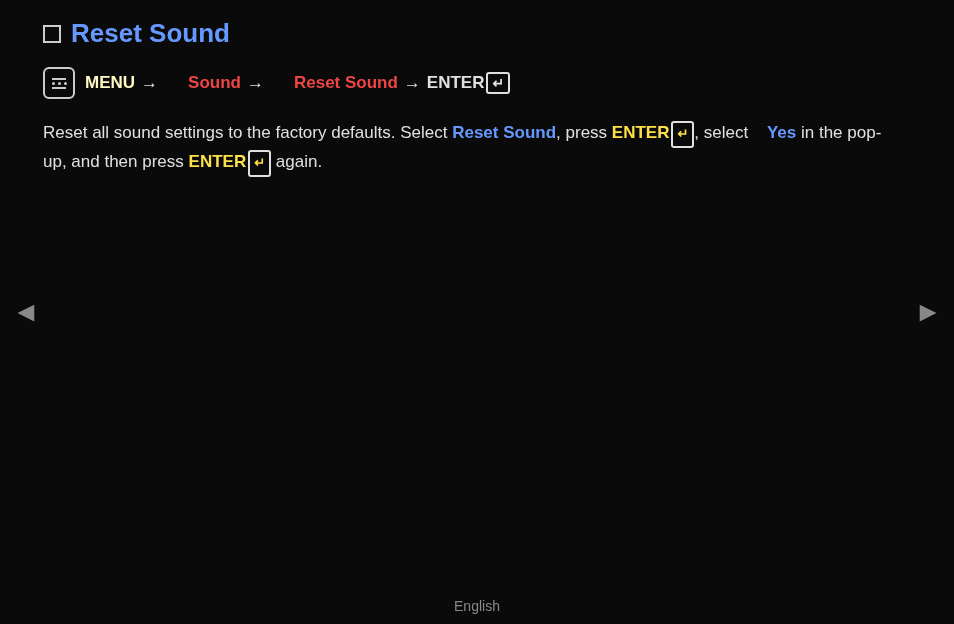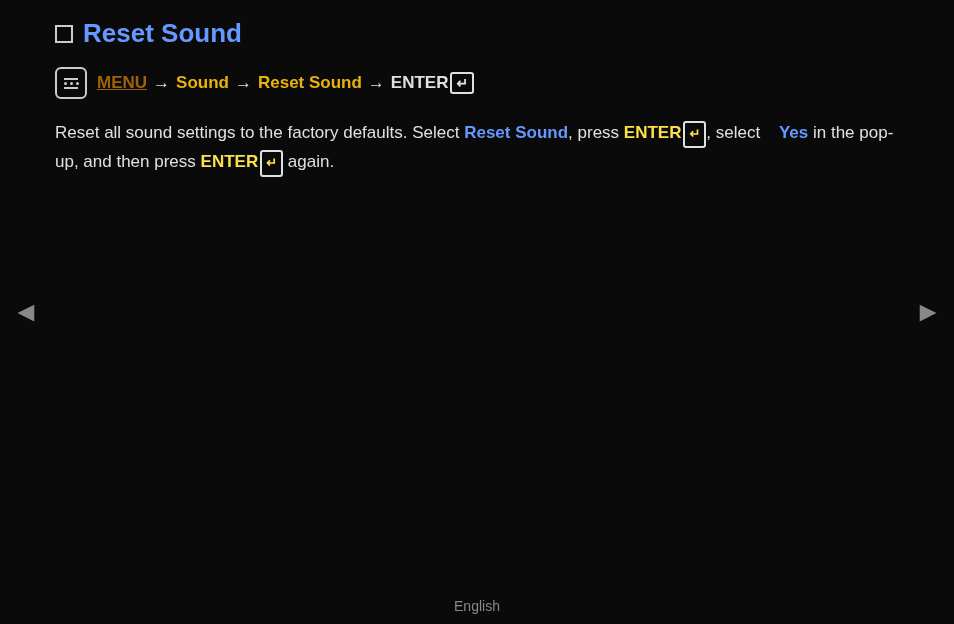--- a/index.html
+++ b/index.html
@@ -9,21 +9,21 @@
       height: 624px;
       background-color: #0a0a0a;
       color: #e0e0e0;
       font-family: Arial, sans-serif;
       font-size: 16px;
       overflow: hidden;
       position: relative;
     }
 
     .main-content {
-      padding: 18px 55px 0 55px;
+      padding: 18px 55px 0 43px;
     }
 
     .title-row {
       display: flex;
       align-items: center;
       gap: 10px;
       margin-bottom: 18px;
     }
 
     .square-icon {
@@ -76,36 +76,36 @@
       gap: 3px;
     }
     .menu-icon-inner .dot {
       width: 3px;
       height: 3px;
       background: #cccccc;
       border-radius: 50%;
     }
 
     .breadcrumb-text {
-      color: #a16207;
-      font-weight: bold;
-      font-size: 17px;
-      text-decoration: underline;
+      color: #fef9c3;
+      font-weight: bold;
+      font-size: 17px;
     }
 
     .breadcrumb-arrow {
       color: #e0e0e0;
       font-size: 17px;
       font-weight: bold;
     }
 
     .breadcrumb-highlight {
-      color: #eab308;
-      font-weight: bold;
-      font-size: 17px;
+      color: #ef4444;
+      font-weight: bold;
+      font-size: 17px;
+      margin-left: 24px;
     }
 
     .enter-icon {
       display: inline-flex;
       align-items: center;
       font-weight: bold;
       font-size: 17px;
       color: #e0e0e0;
     }
 

